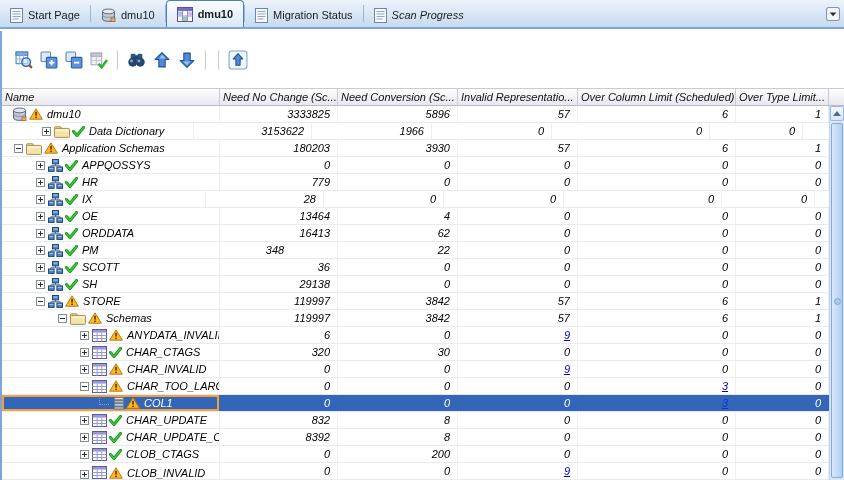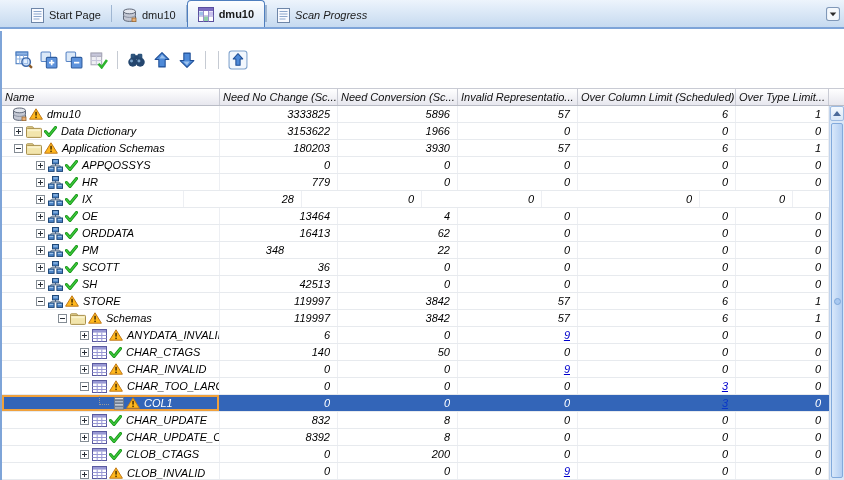--- a/index.html
+++ b/index.html
@@ -2,21 +2,21 @@
 <html><head>
 <meta charset="utf-8">
 <style>
   html,body{margin:0;padding:0;background:#fff;}
   .window{position:relative;width:844px;height:480px;overflow:hidden;
           font-family:"Liberation Sans",sans-serif;font-size:11px;color:#000;background:#fff;}
 
   
   .tabbar{position:absolute;top:0;left:0;width:100%;height:29px;
           background:linear-gradient(#EDF4FC,#C6DAF0);
-          border-bottom:2px solid #7EA4D8;display:flex;align-items:flex-end;box-sizing:border-box;padding-left:21px;}
+          border-bottom:2px solid #7EA4D8;display:flex;align-items:flex-end;box-sizing:border-box;}
   .tab{display:flex;align-items:center;gap:5px;padding:0 10px;height:24px;cursor:default;white-space:nowrap;}
   .tab .tic{display:flex;align-items:center;}
   .tab .tlabel{color:#1a1a1a;}
   .tab.active{background:linear-gradient(#FDFEFF,#D9E7F6);
               border:1px solid #4E7EBE;border-bottom:none;border-radius:4px 4px 0 0;
               height:26px;font-weight:bold;}
   .tab .it{font-style:italic;}
   .tabsep{width:1px;height:17px;background:#9FB6D2;margin-bottom:5px;}
   .tab-overflow{position:absolute;right:4px;top:7px;width:14px;height:14px;}
 
@@ -113,20 +113,32 @@
             <line x1="10.5" y1="4" x2="10.5" y2="14.5" stroke="#9890CC"></line>
             <line x1="0.5" y1="9" x2="15.5" y2="9" stroke="#9890CC"></line>
             <rect x="1.2" y="4.6" width="3.8" height="3.8" fill="#9FC0E8"></rect>
             <rect x="6" y="9.6" width="4" height="4.4" fill="#8FD0A8"></rect>
             <rect x="11" y="4.6" width="4" height="3.8" fill="#C8C0EC"></rect>
           </svg>
         </span>
         <span class="tlabel">dmu10</span>
       </div>
       <div class="tabsep"></div>
+      <div class="tab">
+        <span class="tic">
+          <svg width="13" height="15" viewBox="0 0 13 15">
+            <rect x="0.5" y="0.5" width="12" height="14" fill="#F8FAFF" stroke="#6E86A8"></rect>
+            <line x1="2.5" y1="3.5" x2="10.5" y2="3.5" stroke="#8CA6CC"></line>
+            <line x1="2.5" y1="6" x2="10.5" y2="6" stroke="#8CA6CC"></line>
+            <line x1="2.5" y1="8.5" x2="10.5" y2="8.5" stroke="#8CA6CC"></line>
+            <line x1="2.5" y1="11" x2="8.5" y2="11" stroke="#8CA6CC"></line>
+          </svg>
+        </span>
+        <span class="tlabel">Migration Status</span>
+      </div>
       <div class="tabsep"></div>
       <div class="tab">
         <span class="tic">
           <svg width="13" height="15" viewBox="0 0 13 15">
             <rect x="0.5" y="0.5" width="12" height="14" fill="#F8FAFF" stroke="#6E86A8"></rect>
             <line x1="2.5" y1="3.5" x2="10.5" y2="3.5" stroke="#8CA6CC"></line>
             <line x1="2.5" y1="6" x2="10.5" y2="6" stroke="#8CA6CC"></line>
             <line x1="2.5" y1="8.5" x2="10.5" y2="8.5" stroke="#8CA6CC"></line>
             <line x1="2.5" y1="11" x2="8.5" y2="11" stroke="#8CA6CC"></line>
           </svg>
@@ -255,21 +267,21 @@
               <span class="plain">57</span>
             </div>
             <div class="gcell val" style="width: 158px;">
               <span class="plain">6</span>
             </div>
             <div class="gcell val" style="width: 93px;">
               <span class="plain">1</span>
             </div>
           </div>
           <div class="grow">
-            <div class="gcell name-cell" style="width: 218px;">
+            <div class="gcell name-cell" style="width: 192px; padding-left: 28px;">
               <span class="indent" style="width:8px"></span>
               <span class="slot">
                 <span class="expander">
                   <svg width="9" height="9" viewBox="0 0 9 9">
                     <rect x="0.5" y="0.5" width="8" height="8" fill="#fff" stroke="#848C94"></rect>
                     <line x1="2" y1="4.5" x2="7" y2="4.5" stroke="#2A3038"></line>
                     <line x1="4.5" y1="2" x2="4.5" y2="7" stroke="#2A3038"></line>
                   </svg>
                 </span>
               </span>
@@ -435,21 +447,21 @@
               <span class="plain">0</span>
             </div>
             <div class="gcell val" style="width: 158px;">
               <span class="plain">0</span>
             </div>
             <div class="gcell val" style="width: 93px;">
               <span class="plain">0</span>
             </div>
           </div>
           <div class="grow">
-            <div class="gcell name-cell" style="width: 182px;">
+            <div class="gcell name-cell" style="width: 204px;">
               <span class="indent" style="width:30px"></span>
               <span class="slot">
                 <span class="expander">
                   <svg width="9" height="9" viewBox="0 0 9 9">
                     <rect x="0.5" y="0.5" width="8" height="8" fill="#fff" stroke="#848C94"></rect>
                     <line x1="2" y1="4.5" x2="7" y2="4.5" stroke="#2A3038"></line>
                     <line x1="4.5" y1="2" x2="4.5" y2="7" stroke="#2A3038"></line>
                   </svg>
                 </span>
               </span>
@@ -701,21 +713,21 @@
               </span>
               <span class="nicon">
                 <svg width="13" height="11" viewBox="0 0 13 11">
                   <path d="M1.5 5.5 L5 9.5 L11.5 1.5" fill="none" stroke="#149414" stroke-width="3" stroke-linecap="round" stroke-linejoin="round"></path>
                   <path d="M1.5 5.5 L5 9.5 L11.5 1.5" fill="none" stroke="#3DC83D" stroke-width="1.3" stroke-linecap="round"></path>
                 </svg>
               </span>
               <span class="nlabel">SH</span>
             </div>
             <div class="gcell val" style="width: 118px;">
-              <span class="plain">42513</span>
+              <span class="plain">29138</span>
             </div>
             <div class="gcell val" style="width: 120px;">
               <span class="plain">0</span>
             </div>
             <div class="gcell val" style="width: 120px;">
               <span class="plain">0</span>
             </div>
             <div class="gcell val" style="width: 158px;">
               <span class="plain">0</span>
             </div>
@@ -884,24 +896,24 @@
               </span>
               <span class="nicon">
                 <svg width="13" height="11" viewBox="0 0 13 11">
                   <path d="M1.5 5.5 L5 9.5 L11.5 1.5" fill="none" stroke="#149414" stroke-width="3" stroke-linecap="round" stroke-linejoin="round"></path>
                   <path d="M1.5 5.5 L5 9.5 L11.5 1.5" fill="none" stroke="#3DC83D" stroke-width="1.3" stroke-linecap="round"></path>
                 </svg>
               </span>
               <span class="nlabel">CHAR_CTAGS</span>
             </div>
             <div class="gcell val" style="width: 118px;">
-              <span class="plain">140</span>
-            </div>
-            <div class="gcell val" style="width: 120px;">
-              <span class="plain">50</span>
+              <span class="plain">320</span>
+            </div>
+            <div class="gcell val" style="width: 120px;">
+              <span class="plain">30</span>
             </div>
             <div class="gcell val" style="width: 120px;">
               <span class="plain">0</span>
             </div>
             <div class="gcell val" style="width: 158px;">
               <span class="plain">0</span>
             </div>
             <div class="gcell val" style="width: 93px;">
               <span class="plain">0</span>
             </div>

